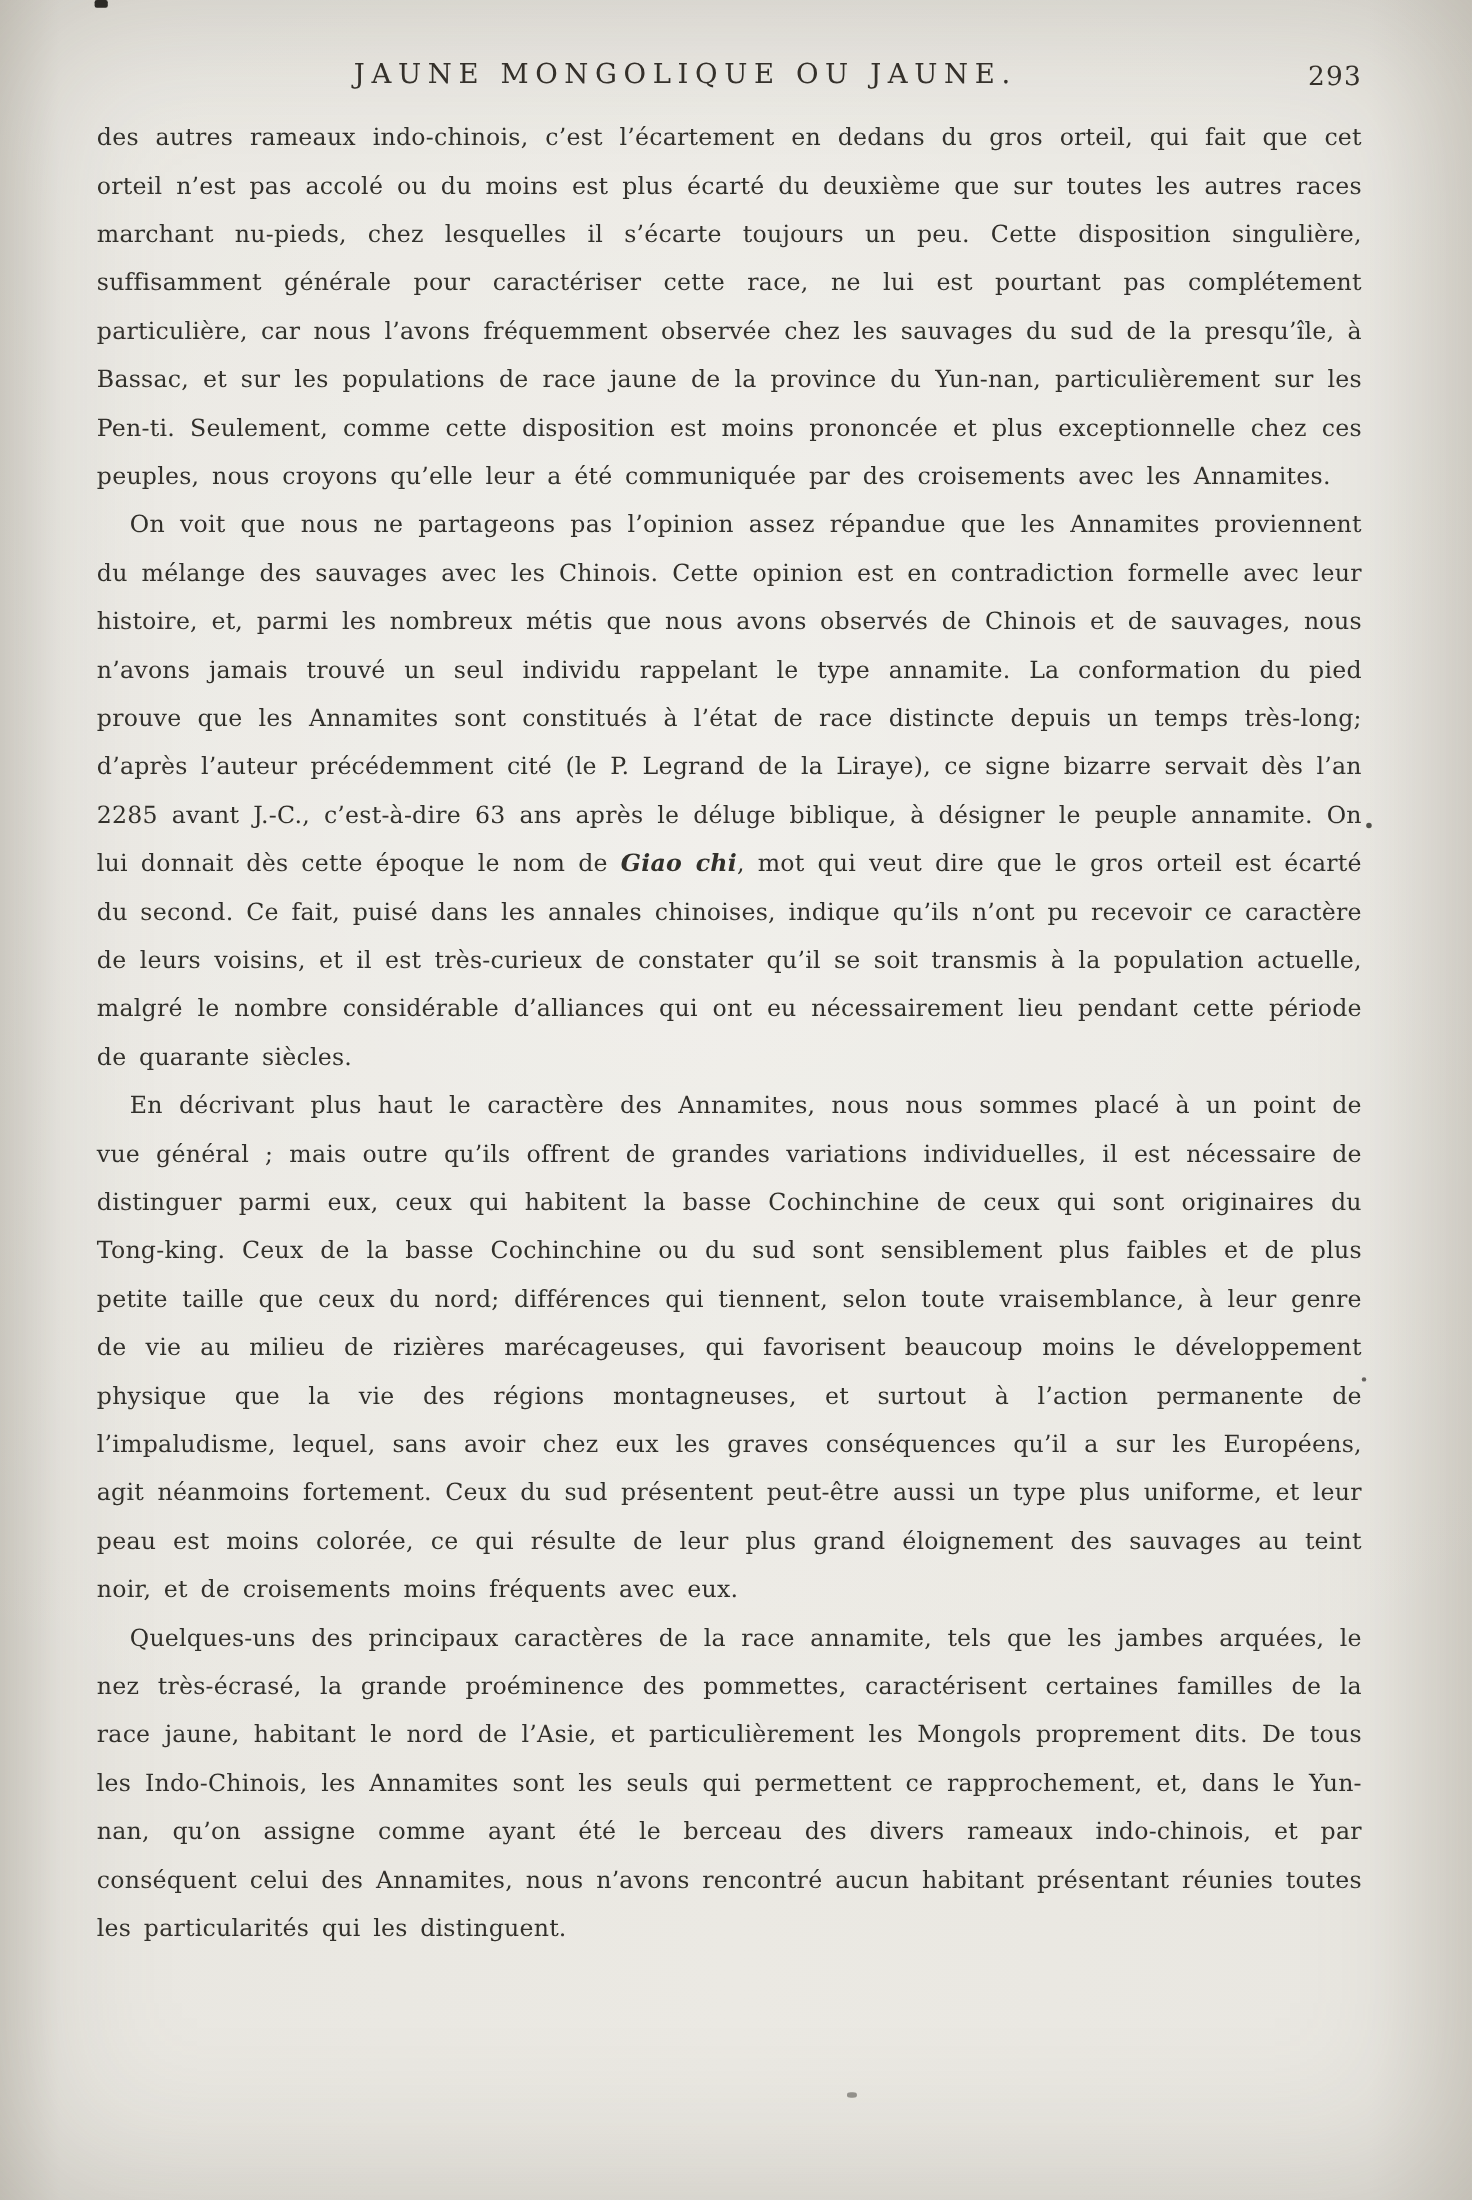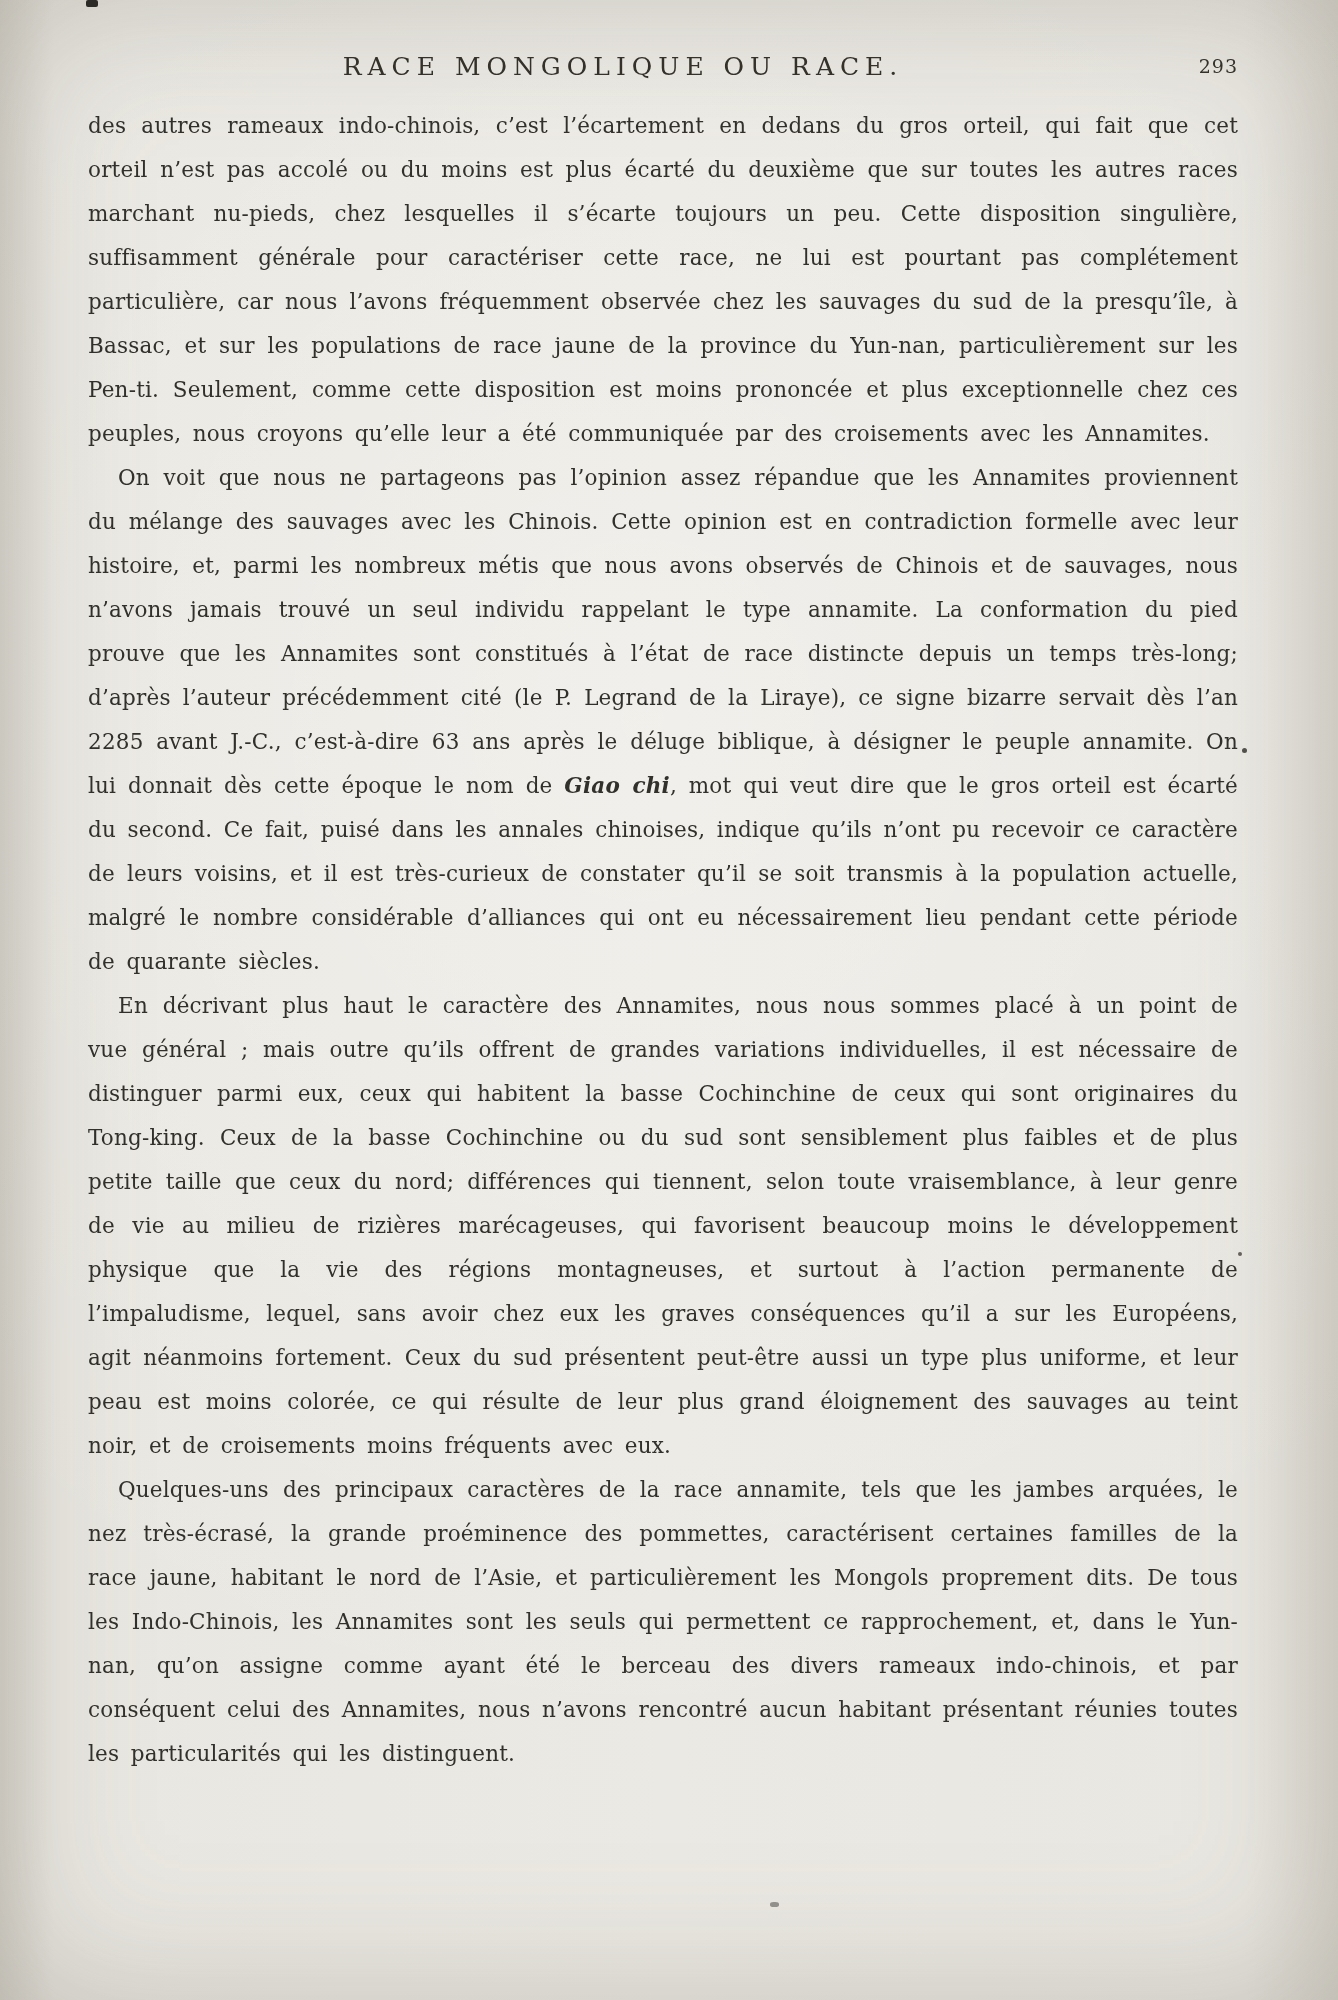--- a/index.html
+++ b/index.html
@@ -35,21 +35,21 @@
     text-align: center;
     font-size: 25px;
     font-weight: normal;
     letter-spacing: 6px;
     color: #34302a;
   }
   .page-number {
     position: absolute;
     right: 0;
     top: 3px;
-    font-size: 19px;
+    font-size: 24px;
     letter-spacing: 1px;
     color: #34302a;
   }
   .text-block {
     margin: 0 100px 0 88px;
     text-align: justify;
     font-size: 21.5px;
     line-height: 44px;
     word-spacing: 4.5px;
     letter-spacing: 0.2px;
@@ -67,21 +67,21 @@
   .speck.s2 { left: 1242px; top: 748px;  width: 5px;  height: 5px; opacity: .8; }
   .speck.s3 { left: 1238px; top: 1252px; width: 4px;  height: 4px; opacity: .7; }
   .speck.s4 { left: 770px; top: 1902px; width: 9px;  height: 5px; opacity: .45; border-radius: 40%; }
 </style>
 </head>
 <body>
 
 <div class="page">
 
   <div class="page-header">
-    <h1 class="running-title">RACE MONGOLIQUE OU RACE.</h1>
+    <h1 class="running-title">JAUNE MONGOLIQUE OU JAUNE.</h1>
     <span class="page-number">293</span>
   </div>
 
   <div class="text-block">
 
     <p class="para no-indent"><span>des autres rameaux indo-chinois, c’est l’écartement en dedans du gros orteil, qui fait que cet orteil n’est pas accolé ou du moins est plus écarté du deuxième que sur toutes les autres races marchant nu-pieds, chez lesquelles il s’écarte toujours un peu. Cette disposition singulière, suffisamment générale pour caractériser cette race, ne lui est pourtant pas complétement particulière, car nous l’avons fréquemment observée chez les sauvages du sud de la presqu’île, à Bassac, et sur les populations de race jaune de la province du Yun-nan, particulièrement sur les Pen-ti. Seulement, comme cette disposition est moins prononcée et plus exceptionnelle chez ces peuples, nous croyons qu’elle leur a été communiquée par des croisements avec les Annamites.</span></p>
 
     <p class="para"><span>On voit que nous ne partageons pas l’opinion assez répandue que les Annamites proviennent du mélange des sauvages avec les Chinois. Cette opinion est en contradiction formelle avec leur histoire, et, parmi les nombreux métis que nous avons observés de Chinois et de sauvages, nous n’avons jamais trouvé un seul individu rappelant le type annamite. La conformation du pied prouve que les Annamites sont constitués à l’état de race distincte depuis un temps très-long; d’après l’auteur précédemment cité (le P. Legrand de la Liraye), ce signe bizarre servait dès l’an 2285 avant J.-C., c’est-à-dire 63 ans après le déluge biblique, à désigner le peuple annamite. On lui donnait dès cette époque le nom de </span><span class="seg-italic">Giao chi</span><span>, mot qui veut dire que le gros orteil est écarté du second. Ce fait, puisé dans les annales chinoises, indique qu’ils n’ont pu recevoir ce caractère de leurs voisins, et il est très-curieux de constater qu’il se soit transmis à la population actuelle, malgré le nombre considérable d’alliances qui ont eu nécessairement lieu pendant cette période de quarante siècles.</span></p>
 
     <p class="para"><span>En décrivant plus haut le caractère des Annamites, nous nous sommes placé à un point de vue général ; mais outre qu’ils offrent de grandes variations individuelles, il est nécessaire de distinguer parmi eux, ceux qui habitent la basse Cochinchine de ceux qui sont originaires du Tong-king. Ceux de la basse Cochinchine ou du sud sont sensiblement plus faibles et de plus petite taille que ceux du nord; différences qui tiennent, selon toute vraisemblance, à leur genre de vie au milieu de rizières marécageuses, qui favorisent beaucoup moins le développement physique que la vie des régions montagneuses, et surtout à l’action permanente de l’impaludisme, lequel, sans avoir chez eux les graves conséquences qu’il a sur les Européens, agit néanmoins fortement. Ceux du sud présentent peut-être aussi un type plus uniforme, et leur peau est moins colorée, ce qui résulte de leur plus grand éloignement des sauvages au teint noir, et de croisements moins fréquents avec eux.</span></p>

